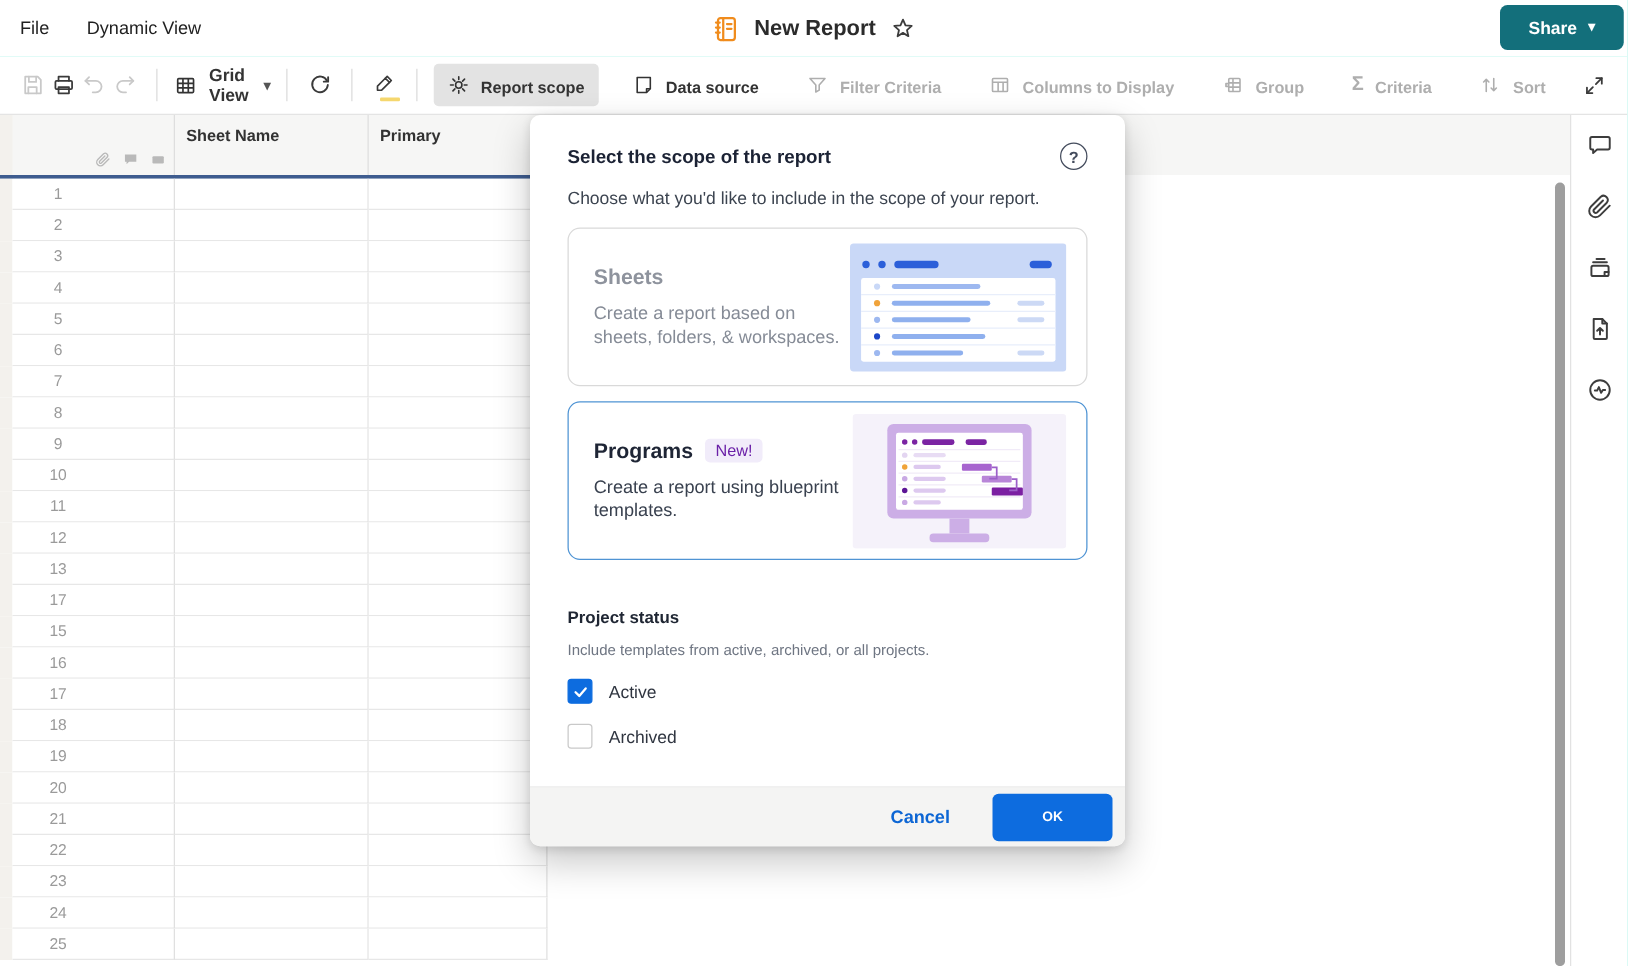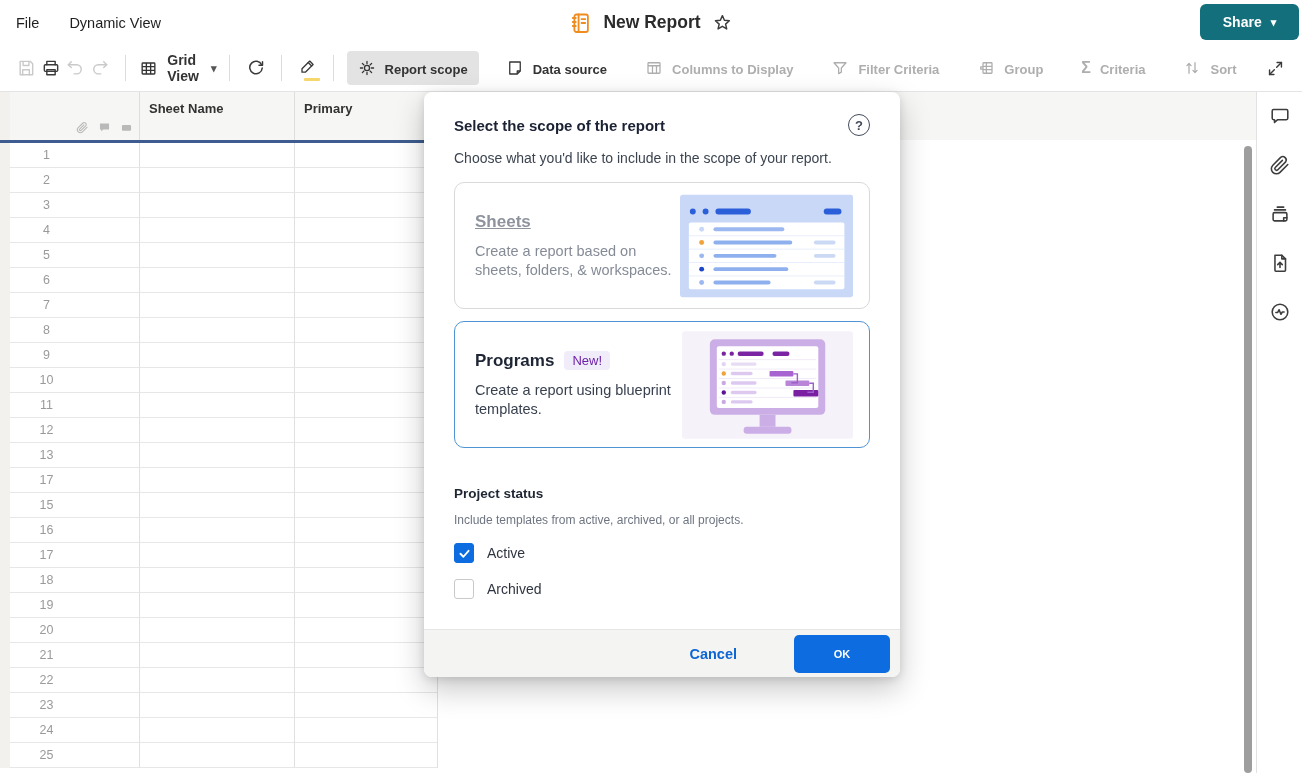--- a/index.html
+++ b/index.html
@@ -77,41 +77,41 @@
   .help-circle { width:22px; height:22px; border:1.5px solid #434b5c; border-radius:50%; color:#434b5c;
                  font-size:13px; font-weight:bold; display:flex; align-items:center; justify-content:center; cursor:pointer; }
   .modal-subtitle { margin-top:14px; font-size:14px; color:#3c4450; }
 
   .scope-card { margin-top:16px; height:127px; border:1px solid #d9d9d9; border-radius:10px;
                 padding:18px 16px 18px 20px; display:flex; justify-content:space-between; align-items:center;
                 cursor:pointer; background:#fff; }
   .scope-card.selected { border:1.5px solid #4f94d4; margin-top:12px; }
   .card-text { width:208px; }
   .card-title { font-size:17px; font-weight:bold; display:flex; align-items:center; gap:10px; }
-  .scope-card.dimmed .card-title { color:#8e939d;text-decoration:underline; }
+  .scope-card.dimmed .card-title { color:#8e939d; }
   .scope-card.selected .card-title { color:#1e2535; }
   .card-desc { margin-top:10px; font-size:14.5px; line-height:1.28; }
   .scope-card.dimmed .card-desc { color:#858b96; }
   .scope-card.selected .card-desc { color:#39414f; }
   .new-badge { background:#f1ecfa; color:#6b21a8; font-size:13px; font-weight:normal; padding:2px 8px;
                border-radius:4px; }
 
   .section-label { margin-top:38px; font-size:13.5px; font-weight:bold; color:#1f2633; }
   .section-desc { margin-top:12px; font-size:12px; color:#6e7582; }
   .check-row { margin-top:16px; display:flex; align-items:center; gap:13px; cursor:pointer; }
   .checkbox { width:20px; height:20px; border-radius:3px; border:1.5px solid #c9c9c9; background:#fff;
               display:flex; align-items:center; justify-content:center; flex:none; }
   .checkbox.checked { background:#0d6cdf; border-color:#0d6cdf; }
   .checkbox svg { display:none; }
   .checkbox.checked svg { display:block; }
   .check-label { font-size:14px; color:#2f3540; }
 
   .modal-footer { position:absolute; left:0; right:0; bottom:0; height:48px; background:#f4f4f3;
                   border-top:1px solid #e5e5e5; border-radius:0 0 8px 8px; display:flex; align-items:center;
-                  justify-content:flex-end; gap:57px; padding-right:10px; }
+                  justify-content:flex-end; gap:34px; padding-right:10px; }
   .cancel-link { color:#0d66d4; font-size:14.5px; font-weight:bold; cursor:pointer; }
   .ok-btn { width:96px; height:38px; background:#0d6cdf; border:none; border-radius:5px; color:#fff;
             font-size:11px; font-weight:bold; font-family:inherit; cursor:pointer; }
 
   svg { display:block; }
 </style>
 </head>
 <body>
 
 <div class="app">
@@ -214,34 +214,34 @@
           <path d="M5 4h14v12l-4 4H5z"></path>
             <path d="M15 20v-4h4"></path>
         </svg>
       </span>
       <span>Data source</span>
     </span>
 
     <span class="tb-btn disabled">
       <span class="icon">
         <svg width="18" height="18" viewBox="0 0 24 24" fill="none" stroke="currentColor" stroke-width="1.7" stroke-linejoin="round">
+          <path d="M4 5h16l-6.2 7v5.5l-3.6 2V12z"></path>
+        </svg>
+      </span>
+      <span>Filter Criteria</span>
+    </span>
+
+    <span class="tb-btn disabled">
+      <span class="icon">
+        <svg width="18" height="18" viewBox="0 0 24 24" fill="none" stroke="currentColor" stroke-width="1.7" stroke-linejoin="round">
           <rect x="4" y="5" width="16" height="14" rx="1"></rect>
             <path d="M4 9h16M10 9v10M15.3 9v10"></path>
         </svg>
       </span>
       <span>Columns to Display</span>
-    </span>
-
-    <span class="tb-btn disabled">
-      <span class="icon">
-        <svg width="18" height="18" viewBox="0 0 24 24" fill="none" stroke="currentColor" stroke-width="1.7" stroke-linejoin="round">
-          <path d="M4 5h16l-6.2 7v5.5l-3.6 2V12z"></path>
-        </svg>
-      </span>
-      <span>Filter Criteria</span>
     </span>
 
     <span class="tb-btn disabled">
       <span class="icon">
         <svg width="18" height="18" viewBox="0 0 24 24" fill="none" stroke="currentColor" stroke-width="1.7" stroke-linejoin="round">
           <rect x="8" y="5" width="12" height="14" rx="1"></rect>
             <path d="M8 9.7h12M8 14.3h12M12.5 5v14"></path>
             <path d="M8 10.5H5v3h3"></path>
         </svg>
       </span>

